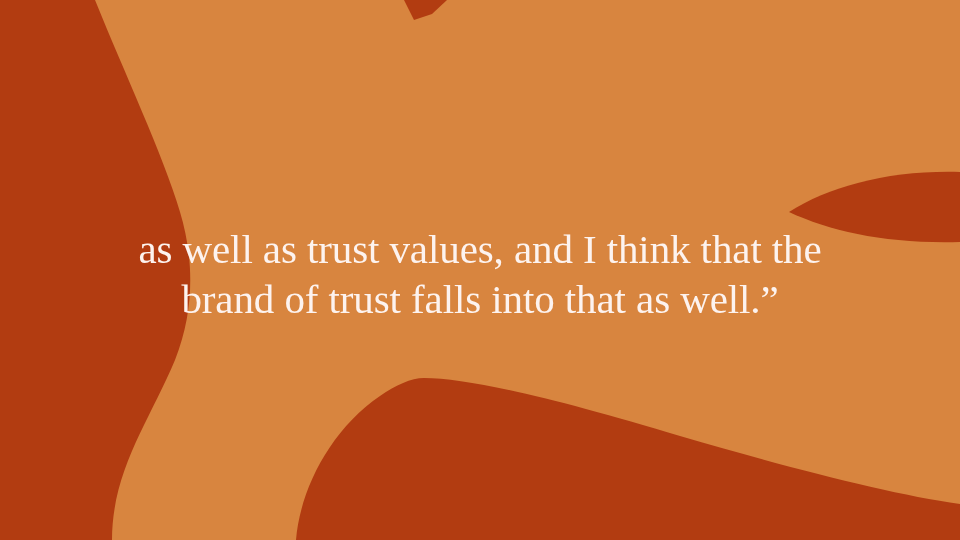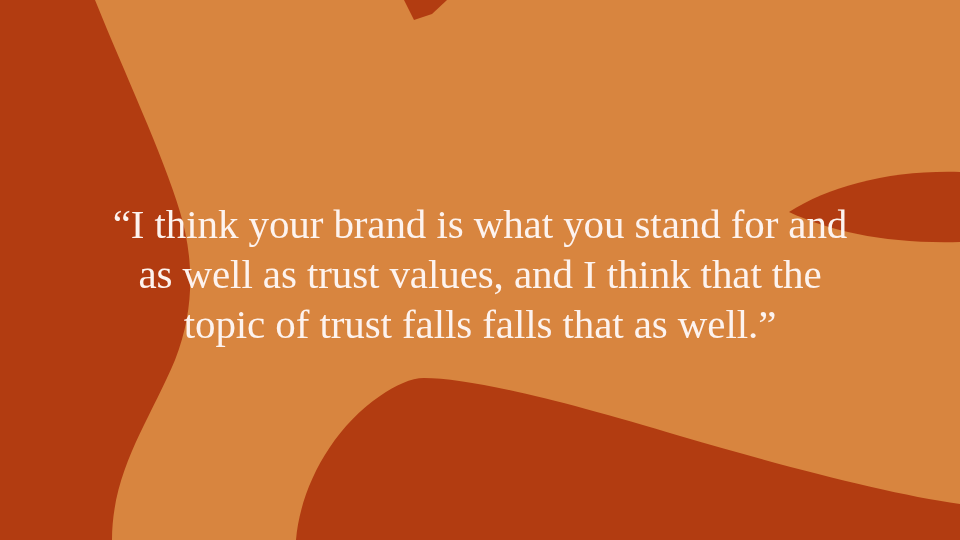--- a/index.html
+++ b/index.html
@@ -69,18 +69,17 @@
 
     <path d="M 424,378
              C 470,378 560,400 680,436
              C 790,468 890,494 960,504
              L 960,540 L 296,540
              C 300,490 330,430 380,396
              C 396,385 411,378 424,378 Z" fill="#b23c11"></path>
   </svg>
 
   <div id="quote-block">
-    <div class="quote-line">“I think your brand is what you stand for and</div>
     <div class="quote-line">as well as trust values, and I think that the</div>
-    <div class="quote-line">topic of trust falls falls that as well.”</div>
+    <div class="quote-line">brand of trust falls into that as well.”</div>
   </div>
 
 </div>
 
 </body></html>

